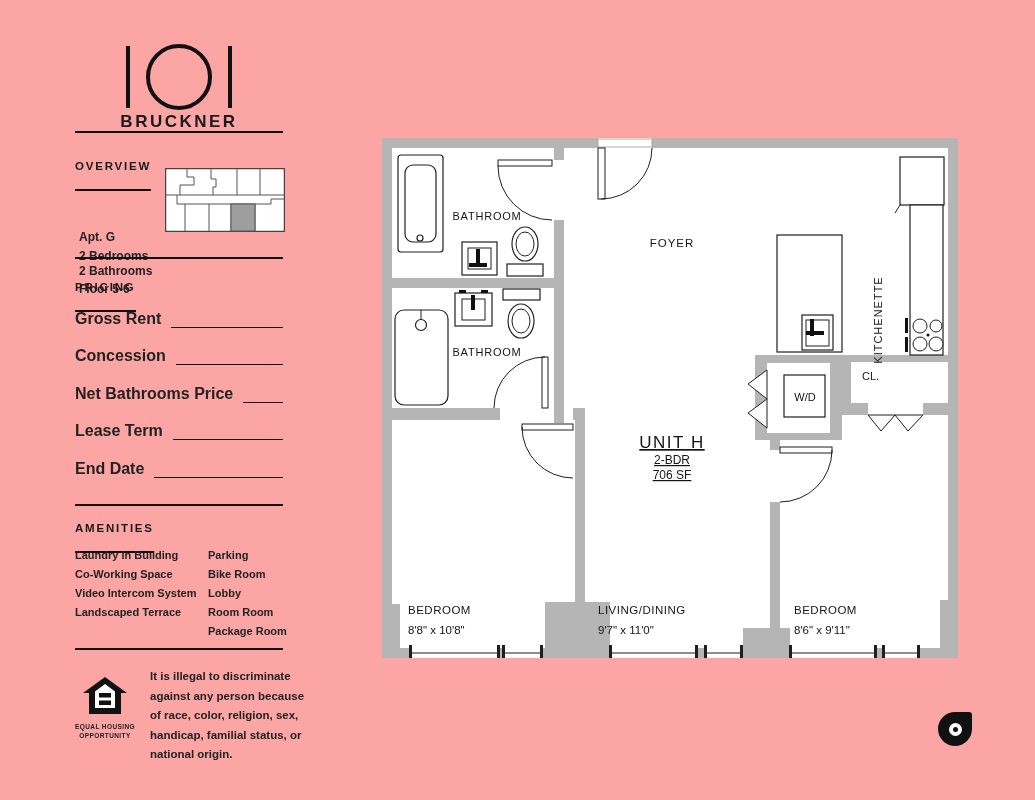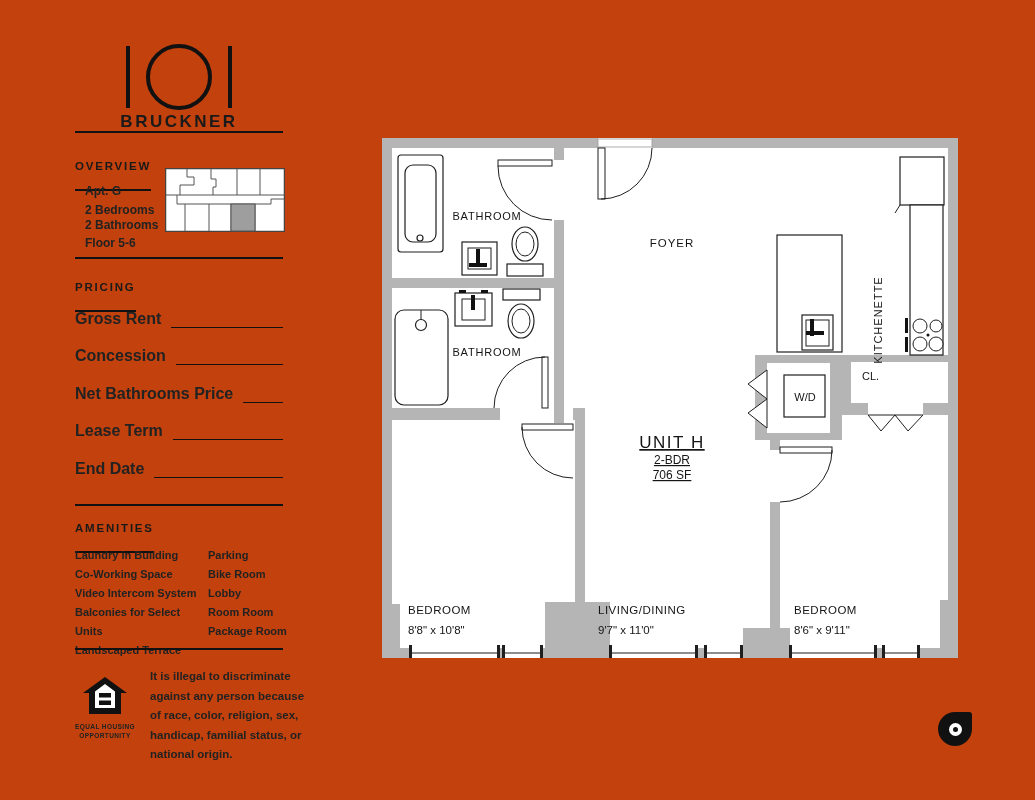--- a/index.html
+++ b/index.html
@@ -1,29 +1,29 @@
 <!DOCTYPE html>
 <html><head>
 <meta charset="utf-8">
 <style>
   html,body{margin:0;padding:0;background:#fff;}
-  .page{position:relative;width:1035px;height:800px;background:#c2410c;overflow:hidden;
+  .page{position:relative;width:1035px;height:800px;background:#fca5a5;overflow:hidden;
         font-family:"Liberation Sans",sans-serif;color:#1a1a1a;}
   .abs{position:absolute;}
 
   
   .logo-wrap{left:75px;top:44px;width:208px;display:flex;justify-content:center;align-items:center;gap:16px;}
   .logo-bar{width:4px;height:62px;background:#111;}
   .logo-circle{width:58px;height:58px;border:4px solid #111;border-radius:50%;}
   .brand-name{left:75px;top:112px;width:208px;text-align:center;font-size:17px;font-weight:bold;letter-spacing:2.5px;}
   .rule{left:75px;width:208px;height:0;border-top:2px solid #111;}
 
   .sec-head{font-size:11.5px;font-weight:bold;letter-spacing:1.8px;border-bottom:2px solid #111;
             padding-bottom:17px;display:inline-block;}
-  .ov-line{left:85px;font-size:12px;font-weight:bold;color:#222;}
+  .ov-line{left:79px;font-size:12px;font-weight:bold;color:#222;margin-top:46px;}
 
   .price-row{left:75px;width:208px;display:flex;align-items:flex-end;}
   .price-label{font-size:16px;font-weight:bold;color:#222;white-space:nowrap;padding-right:10px;}
   .price-line{flex:1;border-bottom:1.5px solid #111;height:13px;}
 
   .amen-col{font-size:11px;font-weight:bold;color:#222;line-height:19px;}
 
   .eho-caption{left:58px;top:722px;width:94px;text-align:center;font-size:6.5px;font-weight:bold;
                letter-spacing:.4px;line-height:9px;color:#222;}
   .disclaimer{left:150px;top:667px;width:162px;font-size:11.5px;font-weight:bold;color:#222;line-height:19.5px;}
@@ -101,21 +101,20 @@
   </div>
   <div class="abs rule" style="top:504px"></div>
 
   <div class="abs" style="left:75px;top:518px">
     <span class="sec-head">AMENITIES</span>
   </div>
   <div class="abs amen-col" style="left:75px;top:546px;width:132px">
     <div>Laundry in Building</div>
     <div>Co-Working Space</div>
     <div>Video Intercom System</div>
-    <div>Balconies for Select Units</div>
     <div>Landscaped Terrace</div>
   </div>
   <div class="abs amen-col" style="left:208px;top:546px;width:80px">
     <div>Parking</div>
     <div>Bike Room</div>
     <div>Lobby</div>
     <div>Room Room</div>
     <div>Package Room</div>
   </div>
   <div class="abs rule" style="top:648px"></div>

